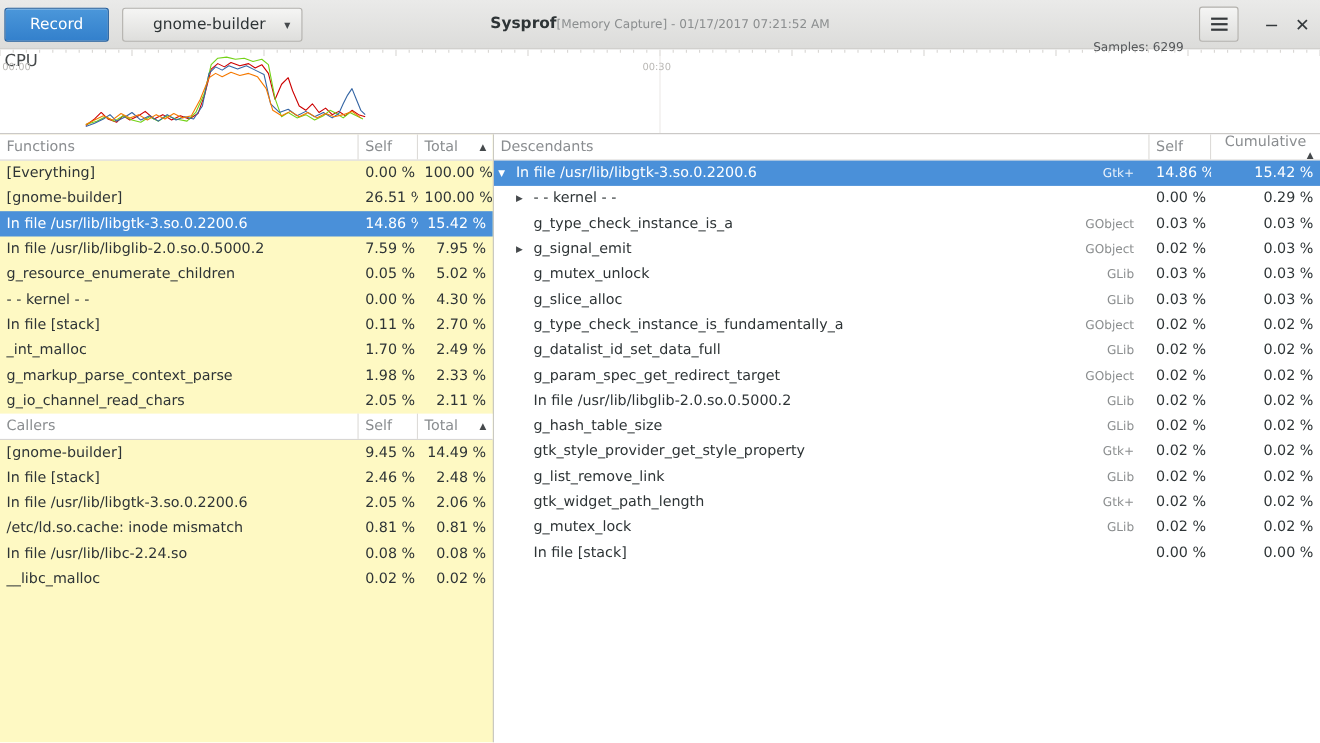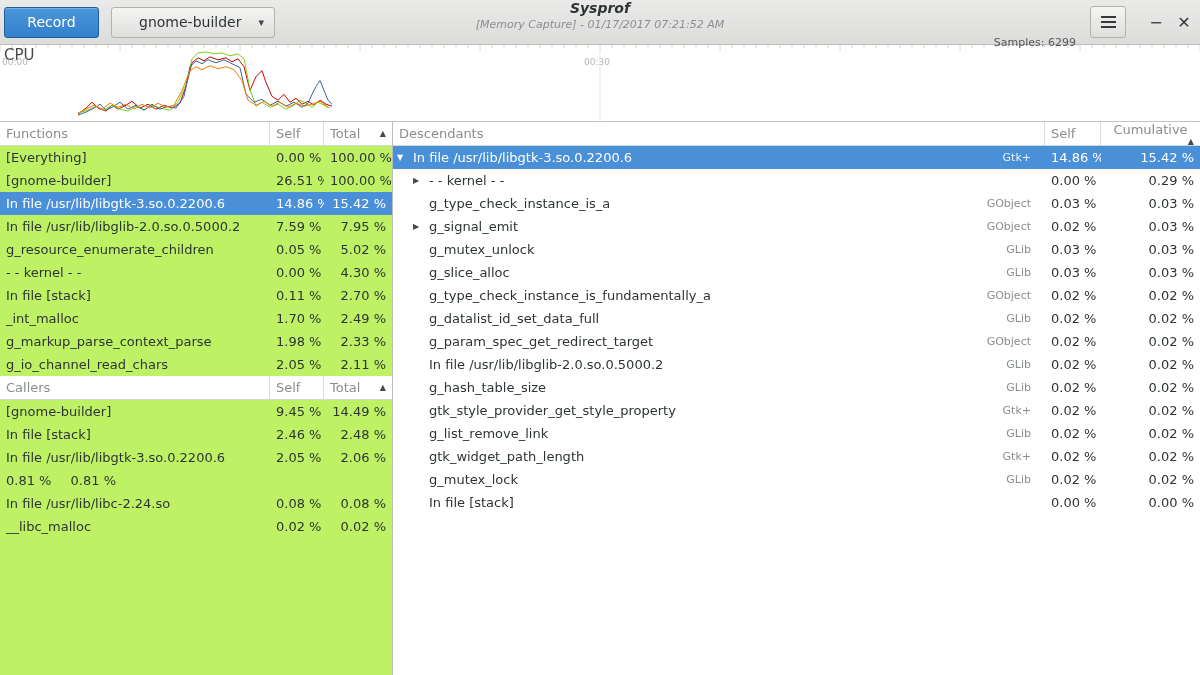--- a/index.html
+++ b/index.html
@@ -29,22 +29,22 @@
     margin-left: 12px; height: 31px; width: 164px;
     border: 1px solid #b4b2ae; border-radius: 3px;
     background: linear-gradient(#f5f5f4, #dededc);
     font-size: 14px; color: #2e3436;
     display: flex; align-items: center; padding: 0 10px;
   }
   .target-btn .target-label { flex: 1; text-align: center; }
   .dd-arrow { font-size: 11px; color: #45494c; }
   .titlebar-center {
     position: absolute; left: 0; right: 0; top: 0; bottom: 0;
-    display: flex; flex-direction: column; align-items: center; 
-    pointer-events: none; z-index: 0; font-style: italic;
+    display: flex; align-items: center; justify-content: center;
+    pointer-events: none; z-index: 0;
   }
   .win-title { font-size: 14px; font-weight: bold; line-height: 1.25; }
   .win-subtitle { font-size: 11px; color: #8b8e8f; line-height: 1.2; }
   .titlebar-right { margin-left: auto; display: flex; align-items: center; z-index: 1; }
   .samples { font-size: 11px; color: #55585a; margin-right: 14px; margin-top: 40px; }
   .menu-btn {
     width: 36px; height: 32px;
     border: 1px solid #b4b2ae; border-radius: 3px;
     background: linear-gradient(#f5f5f4, #dededc);
     display: flex; align-items: center; justify-content: center;
@@ -64,21 +64,21 @@
   .cpu-area {
     position: relative; height: 77px; background: #ffffff;
     border-bottom: 1px solid #c6c4c1;
   }
   .cpu-area svg { position: absolute; left: 0; top: 0; width: 100%; height: 100%; display: block; }
   .cpu-label { position: absolute; left: 4px; top: 1px; font-size: 15px; color: #45494b; }
   .time-label { position: absolute; top: 12px; font-size: 9px; color: #b9b7b4; }
 
   
   .main { display: flex; height: 553px; }
-  .left-pane { width: 393px; border-right: 1px solid #bfbdba; overflow: hidden; background:#bef264; }
+  .left-pane { width: 449px; border-right: 1px solid #bfbdba; overflow: hidden; background:#fef9c3; }
   .right-pane { flex: 1; overflow: hidden; background:#fff; }
 
   .thead {
     display: flex; height: 24px; align-items: stretch;
     background: #ffffff; border-bottom: 1px solid #d8d6d3;
   }
   .th {
     display: flex; align-items: center;
     font-size: 13px; color: #8a8d90; padding: 0 6px;
     border-right: 1px solid #dddbd8; overflow: hidden; white-space: nowrap;
@@ -327,20 +327,21 @@
           <div class="cell name">In file [stack]</div>
           <div class="cell num w-self">2.46 %</div>
           <div class="cell num w-total">2.48 %</div>
         </div>
         <div class="trow">
           <div class="cell name">In file /usr/lib/libgtk-3.so.0.2200.6</div>
           <div class="cell num w-self">2.05 %</div>
           <div class="cell num w-total">2.06 %</div>
         </div>
         <div class="trow">
+          <div class="cell name">/etc/ld.so.cache: inode mismatch</div>
           <div class="cell num w-self">0.81 %</div>
           <div class="cell num w-total">0.81 %</div>
         </div>
         <div class="trow">
           <div class="cell name">In file /usr/lib/libc-2.24.so</div>
           <div class="cell num w-self">0.08 %</div>
           <div class="cell num w-total">0.08 %</div>
         </div>
         <div class="trow">
           <div class="cell name">__libc_malloc</div>

